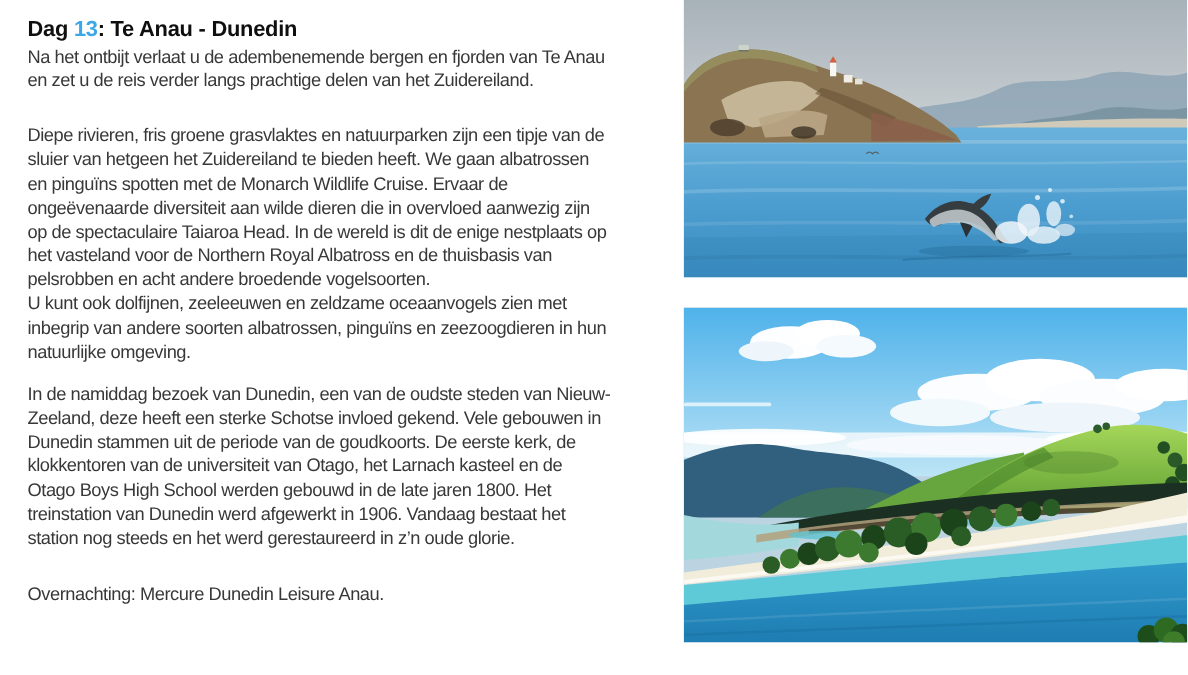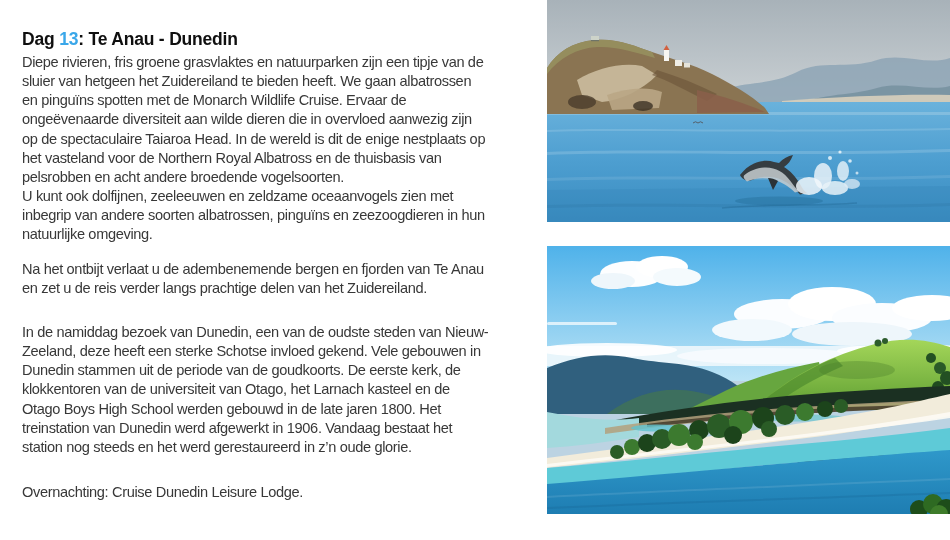--- a/index.html
+++ b/index.html
@@ -5,60 +5,60 @@
   html,body{margin:0;padding:0;background:#ffffff;}
   .page{
     position:relative;width:950px;height:540px;background:#ffffff;
     font-family:"Liberation Sans",sans-serif;overflow:hidden;
   }
   .text-col{
     position:absolute;left:22px;top:13px;width:535px;
     color:#383838;font-size:14.6px;line-height:19.15px;letter-spacing:-0.35px;
   }
   .day-title{
-    margin:16px 0 3px 0;font-size:17.5px;line-height:21px;font-weight:700;
+    margin:0 0 3px 0;font-size:17.5px;line-height:21px;font-weight:700;
     color:#0f0f0f;letter-spacing:-0.2px;
   }
   .day-title .day-num{color:#3aa7e9;}
   p.para{margin:0;white-space:pre-line;}
   p.p1{margin-bottom:25px;}
   p.p2{margin-bottom:15px;}
   p.p3{margin-bottom:26px;}
   .photo{position:absolute;left:547px;overflow:hidden;background:#bcd3e2;}
   #photo-top{top:0;width:403px;height:222px;}
   #photo-bottom{top:246px;width:403px;height:268px;}
   .photo svg{display:block;}
 </style>
 </head>
 <body>
 
 <div class="page">
 
   <div class="text-col">
     <h1 class="day-title"><span>Dag </span><span class="day-num">13</span><span>: Te Anau - Dunedin</span></h1>
+    <p class="para p1">Na het ontbijt verlaat u de adembenemende bergen en fjorden van Te Anau
+en zet u de reis verder langs prachtige delen van het Zuidereiland.</p>
     <p class="para p2">Diepe rivieren, fris groene grasvlaktes en natuurparken zijn een tipje van de
 sluier van hetgeen het Zuidereiland te bieden heeft. We gaan albatrossen
 en pinguïns spotten met de Monarch Wildlife Cruise. Ervaar de
 ongeëvenaarde diversiteit aan wilde dieren die in overvloed aanwezig zijn
 op de spectaculaire Taiaroa Head. In de wereld is dit de enige nestplaats op
 het vasteland voor de Northern Royal Albatross en de thuisbasis van
 pelsrobben en acht andere broedende vogelsoorten.
 U kunt ook dolfijnen, zeeleeuwen en zeldzame oceaanvogels zien met
 inbegrip van andere soorten albatrossen, pinguïns en zeezoogdieren in hun
 natuurlijke omgeving.</p>
-    <p class="para p1">Na het ontbijt verlaat u de adembenemende bergen en fjorden van Te Anau
-en zet u de reis verder langs prachtige delen van het Zuidereiland.</p>
     <p class="para p3">In de namiddag bezoek van Dunedin, een van de  oudste steden van Nieuw-
 Zeeland, deze heeft een sterke Schotse invloed gekend. Vele gebouwen in
 Dunedin stammen uit de periode van de goudkoorts. De eerste kerk, de
 klokkentoren van de universiteit van Otago, het Larnach kasteel en de
 Otago Boys High School werden gebouwd in de late jaren 1800. Het
 treinstation van Dunedin werd afgewerkt in 1906. Vandaag bestaat het
 station nog steeds en het werd gerestaureerd in z’n oude glorie.</p>
-    <p class="para p4">Overnachting: Cruise Dunedin Leisure Lodge.</p>
+    <p class="para p4">Overnachting: Mercure Dunedin Leisure Anau.</p>
   </div>
 
   <div class="photo" id="photo-top">
     <svg width="403" height="222" viewBox="0 0 403 222" preserveAspectRatio="none">
       <defs>
         <linearGradient id="skyG1" x1="0" y1="0" x2="0" y2="1">
           <stop offset="0" stop-color="#a8b2b9"></stop>
             <stop offset="1" stop-color="#cdd3d6"></stop>
         </linearGradient>
         <linearGradient id="seaG1" x1="0" y1="0" x2="0" y2="1">

